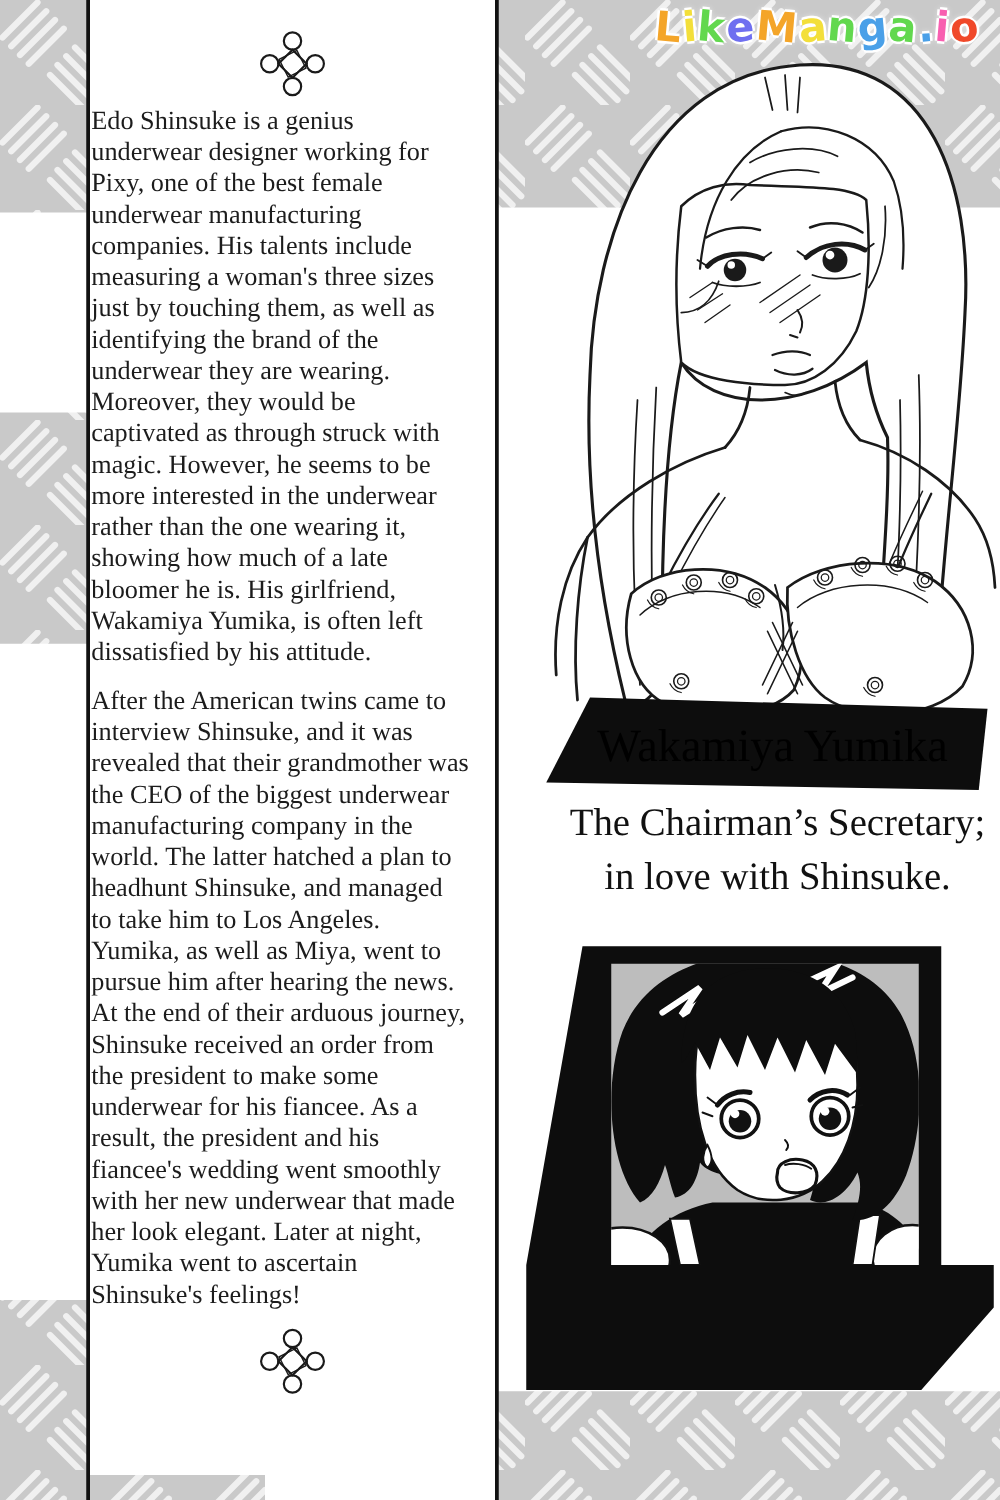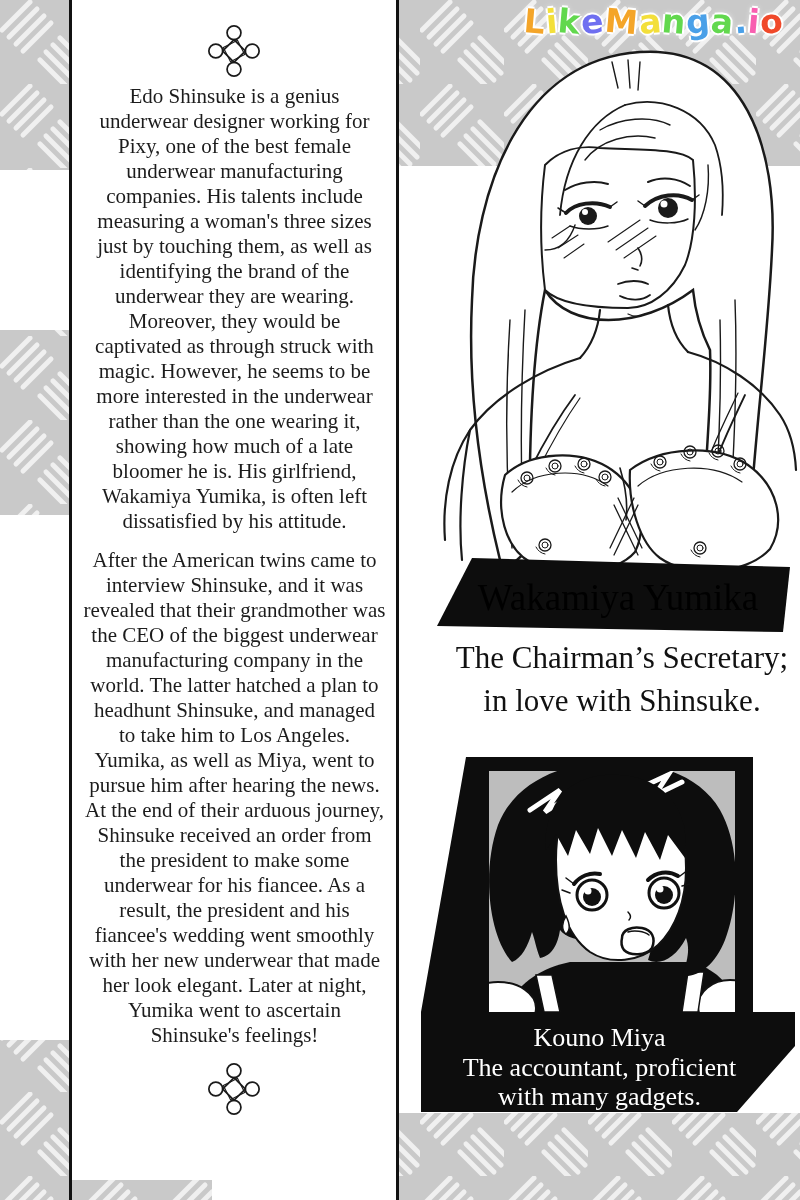--- a/index.html
+++ b/index.html
@@ -3,21 +3,21 @@
 <meta charset="utf-8">
 <style>
   html,body{margin:0;padding:0;background:#ffffff;}
   .stage{position:relative;width:800px;height:1200px;overflow:hidden;background:#ffffff;
          font-family:"Liberation Serif","DejaVu Serif",serif;}
   .abs{position:absolute;}
   svg{display:block;}
   #artwork{position:absolute;left:0;top:0;z-index:1;}
   .txt{z-index:2;color:#1c1c1c;}
   #synopsis-p1,#synopsis-p2{left:73px;width:323px;font-size:21px;line-height:25px;
-      text-align:center;white-space:pre;}
+      white-space:pre;}
   #synopsis-p1{top:84px;}
   #synopsis-p2{top:548px;}
   .ornament{left:208px;width:52px;height:54px;z-index:2;}
   #ornament-bottom{top:1062px;}
   #ornament-top{top:24px;}
   #yumika-name{left:448px;top:570px;width:340px;height:56px;line-height:56px;
       font-size:37px;color:#000000;text-align:center;z-index:2;white-space:pre;}
   #yumika-desc{left:424px;top:636px;width:396px;font-size:31px;line-height:43px;
       text-align:center;z-index:2;white-space:pre;color:#111;}
   #miya-caption{left:432px;top:1023px;width:335px;text-align:center;color:#ffffff;z-index:2;}
@@ -257,19 +257,14 @@
       <path d="M0,-13 C5,-8 8,-5 13,0 C8,5 5,8 0,13 C-5,8 -8,5 -13,0 C-8,-5 -5,-8 0,-13 Z"></path>
       <path d="M0,-13 C5,-8 8,-5 13,0 C8,5 5,8 0,13 C-5,8 -8,5 -13,0 C-8,-5 -5,-8 0,-13 Z" transform="rotate(18)" stroke-width="1.3"></path>
     </g>
   </svg>
 
   <div id="yumika-name" class="abs">Wakamiya Yumika</div>
 
   <div id="yumika-desc" class="abs">The Chairman’s Secretary;
 in love with Shinsuke.</div>
 
-  <div id="miya-caption" class="abs">
-    <div id="miya-name">Kouno Miya</div>
-    <div id="miya-desc">The accountant, proficient
-with many gadgets.</div>
-  </div>
 
 </div>
 
 </body></html>

